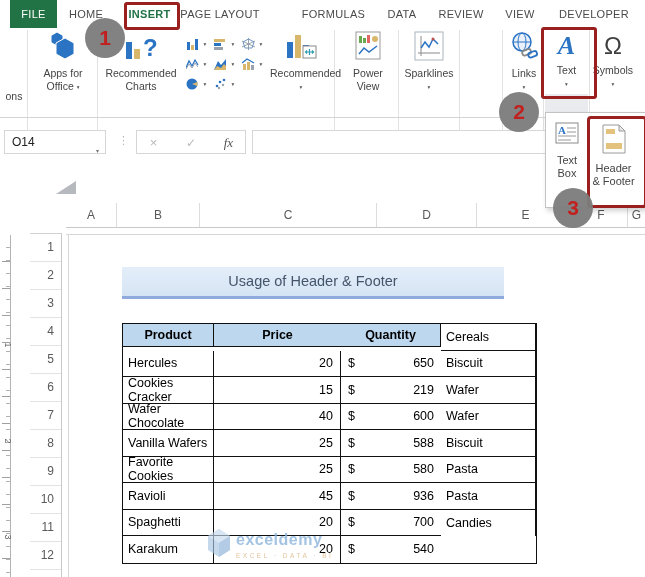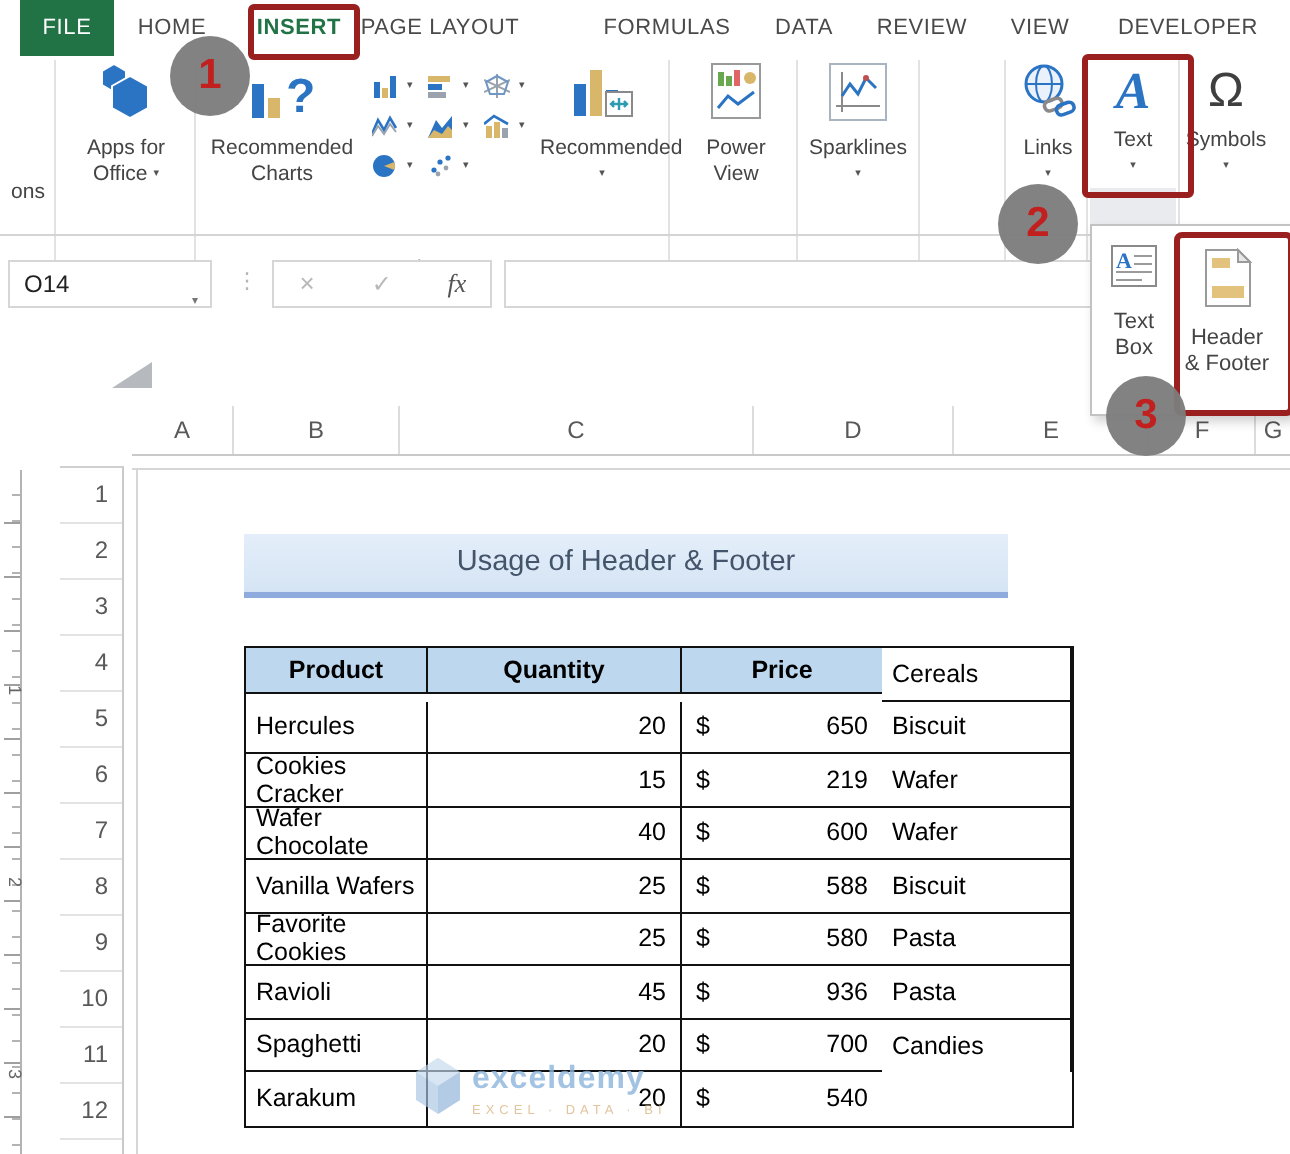--- a/index.html
+++ b/index.html
@@ -335,22 +335,22 @@
   <div class="tick-min"></div>
   <div class="tick-maj"></div>
   <span class="rnum" style="top:340px;">1</span>
   <span class="rnum" style="top:436px;">2</span>
   <span class="rnum" style="top:532px;">3</span>
 
   <div class="title">Usage of Header &amp; Footer</div>
 
   <div class="xltable">
     <div class="c hd">Product</div>
+    <div class="c hd lastc">Price</div>
     <div class="c hd">Quantity</div>
-    <div class="c hd lastc">Price</div>
 
     <div class="c">Cereals</div>
     <div class="c">Hercules</div>
     <div class="c qty">20</div>
     <div class="c price lastc">
         <span>$</span>
         <span>650</span>
       </div>
 
     <div class="c">Biscuit</div>

